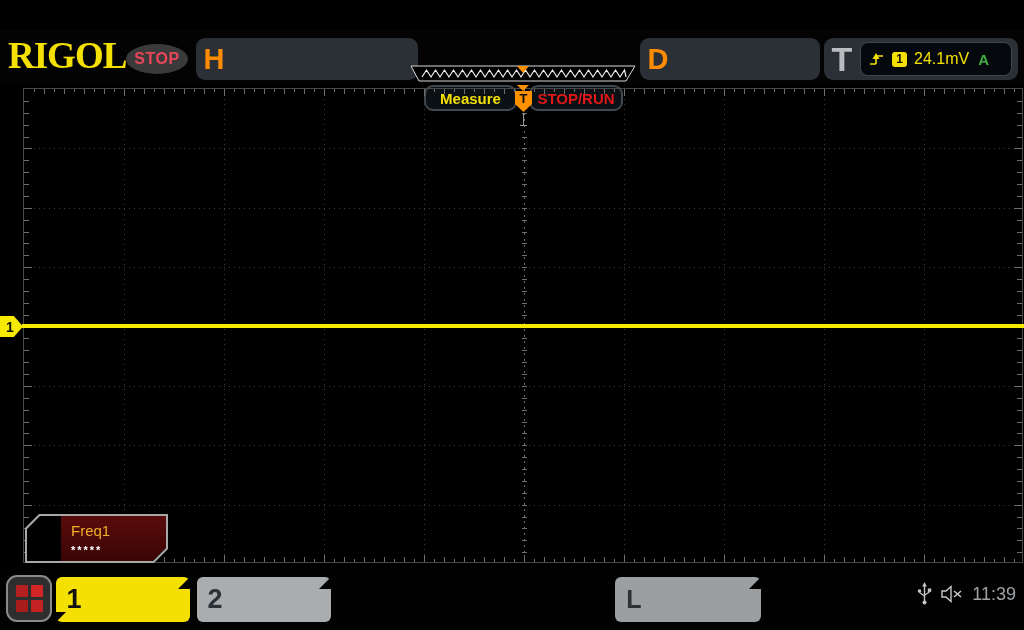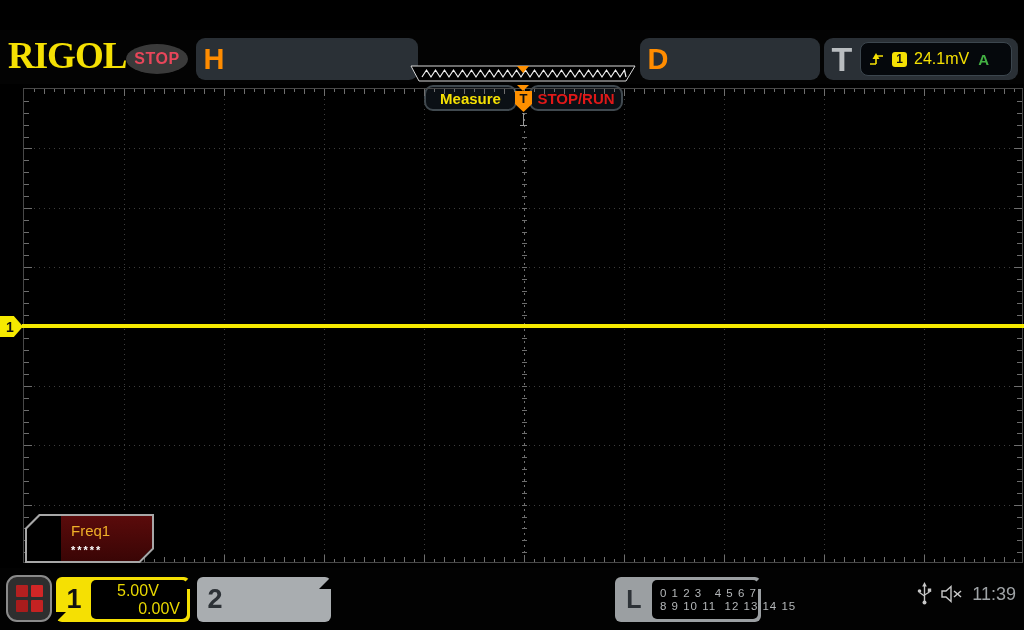--- a/index.html
+++ b/index.html
@@ -68,21 +68,21 @@
   #trig-pos-chevron { position:absolute; left:517px; top:85px; width:0; height:0; z-index:4;
                 border-left:6px solid transparent; border-right:6px solid transparent; border-top:6px solid #ff9000; }
   #trig-pos-marker { position:absolute; left:515px; top:91px; width:17px; height:21px; background:#ff9000; z-index:4;
                 clip-path:polygon(0 0,100% 0,100% 62%,50% 100%,0 62%);
                 color:#111; font-weight:bold; font-size:13px; display:flex; align-items:flex-start;
                 justify-content:center; }
   #trig-stem { position:absolute; left:523px; top:113px; width:1px; height:12px; background:#9a9a9a; z-index:4; }
   #trig-stem-tick { position:absolute; left:520px; top:125px; width:7px; height:1px; background:#9a9a9a; z-index:4; }
 
   
-  #meas-popup { position:absolute; left:25px; top:514px; width:129px; height:49px; z-index:5;
+  #meas-popup { position:absolute; left:25px; top:514px; width:143px; height:49px; z-index:5;
                 background:#a7a7a7;
                 clip-path:polygon(14px 0,100% 0,100% calc(100% - 14px),calc(100% - 14px) 100%,0 100%,0 14px); }
   #meas-popup .inner { position:absolute; left:2px; top:2px; right:2px; bottom:2px; background:#000;
                 clip-path:polygon(13px 0,100% 0,100% calc(100% - 13px),calc(100% - 13px) 100%,0 100%,0 13px); }
   #meas-popup .redpanel { position:absolute; left:34px; top:0; right:0; bottom:0;
                 background:linear-gradient(#5a0b0b,#3a0505);
                 clip-path:polygon(0 0,100% 0,100% calc(100% - 13px),calc(100% - 13px) 100%,0 100%); }
   #meas-title { position:absolute; left:44px; top:6px; color:#f0b028; font-size:15px; }
   #meas-value { position:absolute; left:44px; top:28px; color:#fff; font-size:11px; letter-spacing:2px; font-weight:bold; }
 
@@ -533,41 +533,30 @@
         <div class="sq" style="background:#d22626;"></div>
         <div class="sq" style="background:#a81c1c;"></div>
         <div class="sq" style="background:#c42222;"></div>
       </div>
     </div>
 
     <div id="ch1-block" class="chanblock">
       <div class="cut-tr"></div>
       <div class="cut-bl"></div>
       <div class="tabnum">1</div>
-      <div class="valbox">
-        <div class="row1">
-          <span class="dc-icon"><span class="solid"></span><span class="dash"></span></span>
-          <span>5.00V</span>
-        </div>
-        <div class="row2">0.00V</div>
-      </div>
     </div>
 
     <div id="ch2-block" class="chanblock">
       <div class="cut-tr"></div>
       <div class="tabnum">2</div>
     </div>
 
     <div id="logic-block">
       <div class="cut-tr"></div>
       <div class="tabnum">L</div>
-      <div class="valbox">
-        <div>0 1 2 3   4 5 6 7</div>
-        <div>8 9 10 11  12 13 14 15</div>
-      </div>
     </div>
 
     <div id="status-icons">
       <svg width="15" height="24" viewBox="0 0 15 24">
         <line x1="7.5" y1="3" x2="7.5" y2="19" stroke="#c8c8c8" stroke-width="1.4"></line>
         <polygon points="7.5,0 5.2,4.5 9.8,4.5" fill="#c8c8c8"></polygon>
         <circle cx="7.5" cy="20.5" r="2" fill="#c8c8c8"></circle>
         <circle cx="2.5" cy="9" r="1.8" fill="#c8c8c8"></circle>
         <path d="M2.5,10.5 L7.5,14" stroke="#c8c8c8" stroke-width="1.3" fill="none"></path>
         <rect x="10.8" y="6.5" width="3.4" height="3.4" fill="#c8c8c8"></rect>

